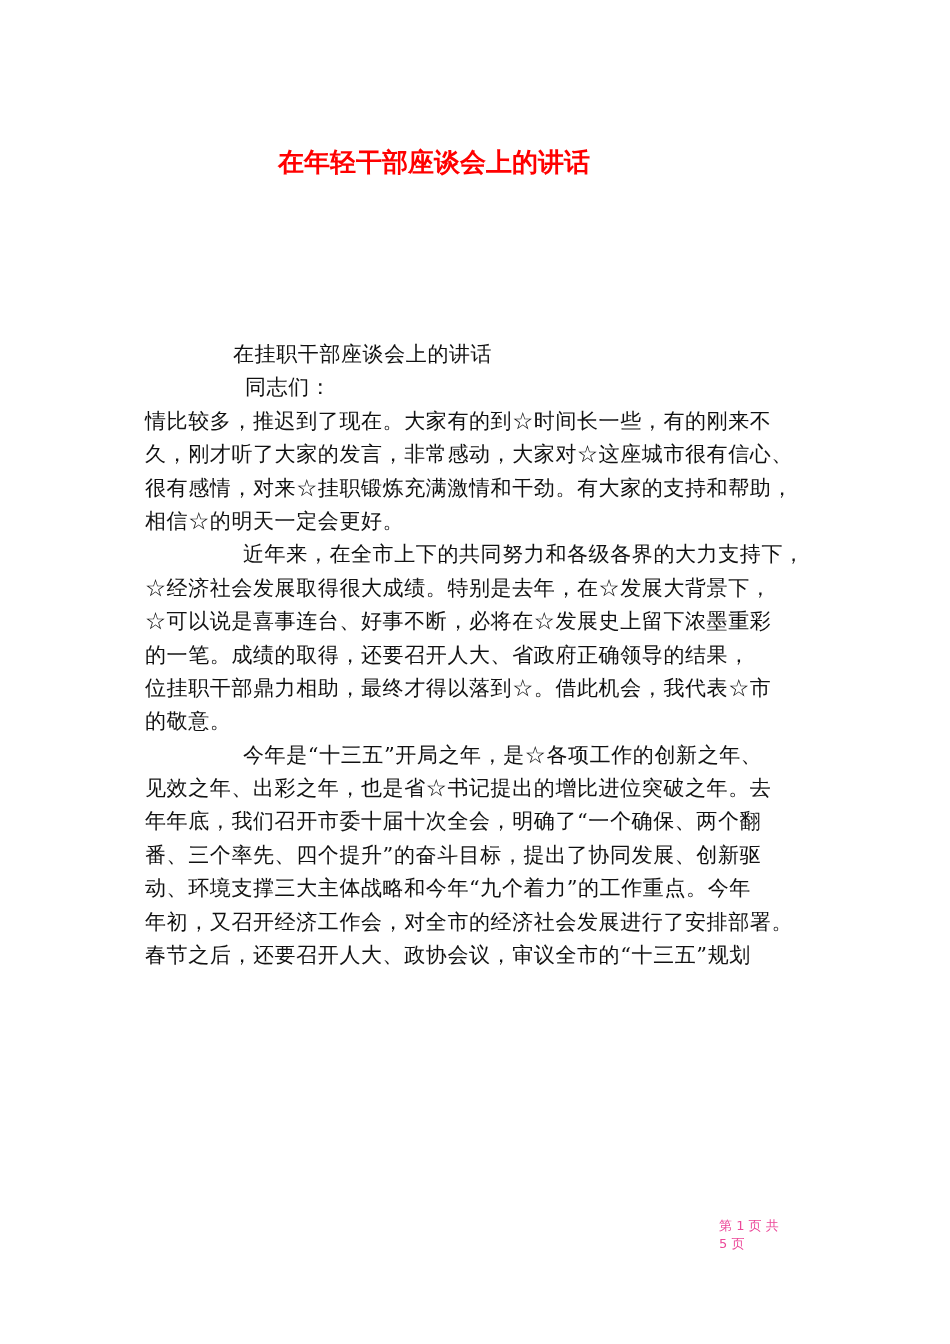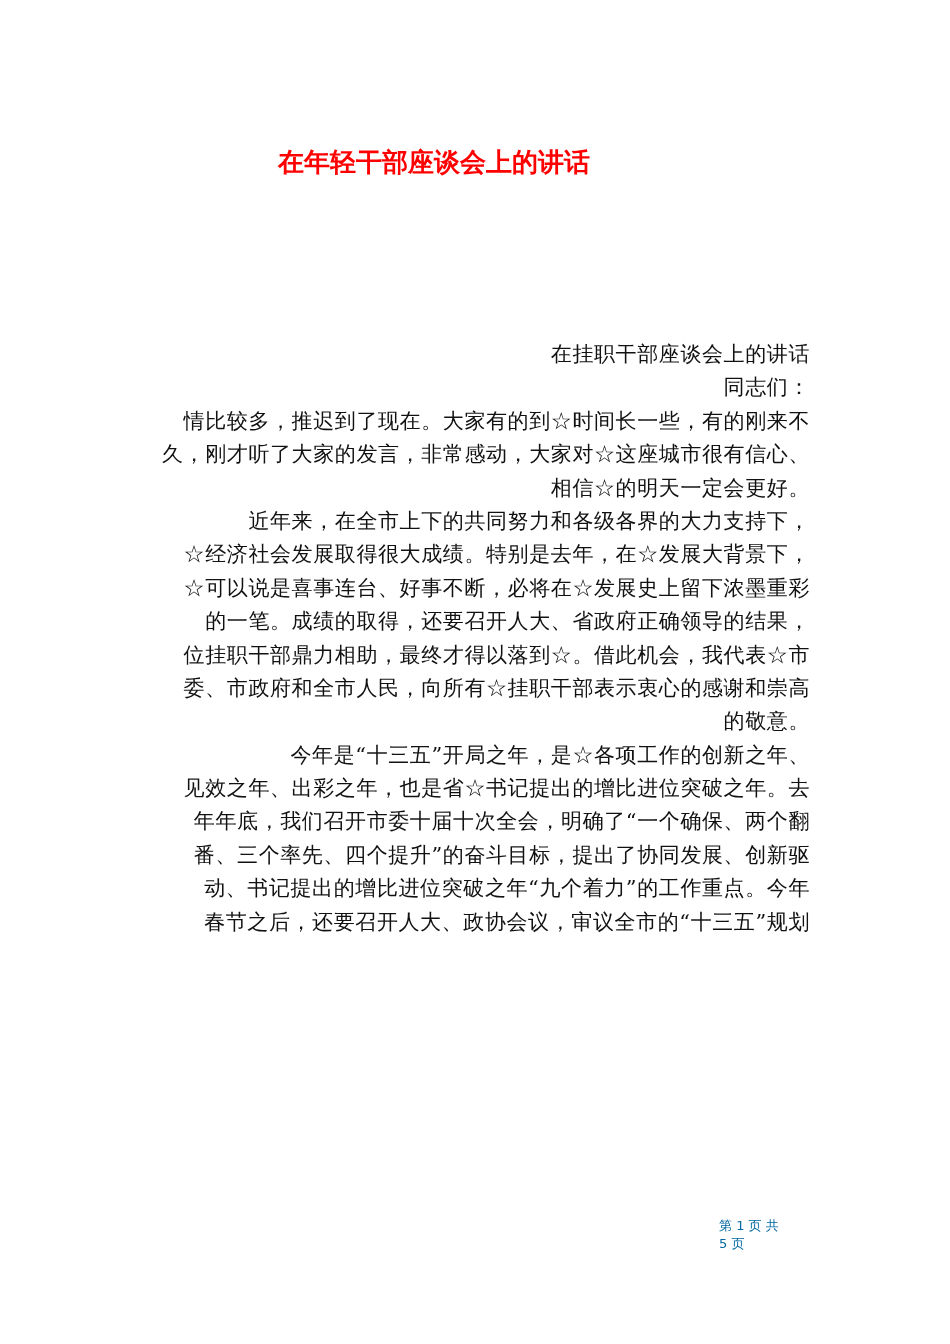--- a/index.html
+++ b/index.html
@@ -40,64 +40,64 @@
       left: 145px;
       top: 324px;
       width: 665px;
     }
     .line {
       height: 33.4px;
       line-height: 33.4px;
       font-size: 21px;
       white-space: nowrap;
       letter-spacing: 0.6px;
-      text-align: right;
     }
     .indent-sub { padding-left: 88px; }
     .indent-greet { padding-left: 100px; }
     .indent-para { padding-left: 98px; }
     .footer {
       position: absolute;
       left: 719px;
       top: 1203px;
       font-size: 13px;
-      color: #0369a1;
+      color: #ec4899;
       font-family: "DejaVu Sans", "Liberation Sans", sans-serif;
     }
   </style>
 </head>
 <body>
 
 <div class="page">
   <div class="doc-title">在年轻干部座谈会上的讲话</div>
 
   <div class="body-text">
     <div class="line indent-sub">在挂职干部座谈会上的讲话</div>
     <div class="line indent-greet">同志们：</div>
 
     <div>
       <div class="line">情比较多，推迟到了现在。大家有的到☆时间长一些，有的刚来不</div>
       <div class="line">久，刚才听了大家的发言，非常感动，大家对☆这座城市很有信心、</div>
+      <div class="line">很有感情，对来☆挂职锻炼充满激情和干劲。有大家的支持和帮助，</div>
       <div class="line">相信☆的明天一定会更好。</div>
     </div>
 
     <div>
       <div class="line indent-para">近年来，在全市上下的共同努力和各级各界的大力支持下，</div>
       <div class="line">☆经济社会发展取得很大成绩。特别是去年，在☆发展大背景下，</div>
       <div class="line">☆可以说是喜事连台、好事不断，必将在☆发展史上留下浓墨重彩</div>
       <div class="line">的一笔。成绩的取得，还要召开人大、省政府正确领导的结果，</div>
       <div class="line">位挂职干部鼎力相助，最终才得以落到☆。借此机会，我代表☆市</div>
-      <div class="line">委、市政府和全市人民，向所有☆挂职干部表示衷心的感谢和崇高</div>
       <div class="line">的敬意。</div>
     </div>
 
     <div>
       <div class="line indent-para">今年是“十三五”开局之年，是☆各项工作的创新之年、</div>
       <div class="line">见效之年、出彩之年，也是省☆书记提出的增比进位突破之年。去</div>
       <div class="line">年年底，我们召开市委十届十次全会，明确了“一个确保、两个翻</div>
       <div class="line">番、三个率先、四个提升”的奋斗目标，提出了协同发展、创新驱</div>
-      <div class="line">动、书记提出的增比进位突破之年“九个着力”的工作重点。今年</div>
+      <div class="line">动、环境支撑三大主体战略和今年“九个着力”的工作重点。今年</div>
+      <div class="line">年初，又召开经济工作会，对全市的经济社会发展进行了安排部署。</div>
       <div class="line">春节之后，还要召开人大、政协会议，审议全市的“十三五”规划</div>
     </div>
   </div>
 
   <div class="footer">第 1 页 共 5 页</div>
 </div>
 
 </body></html>

